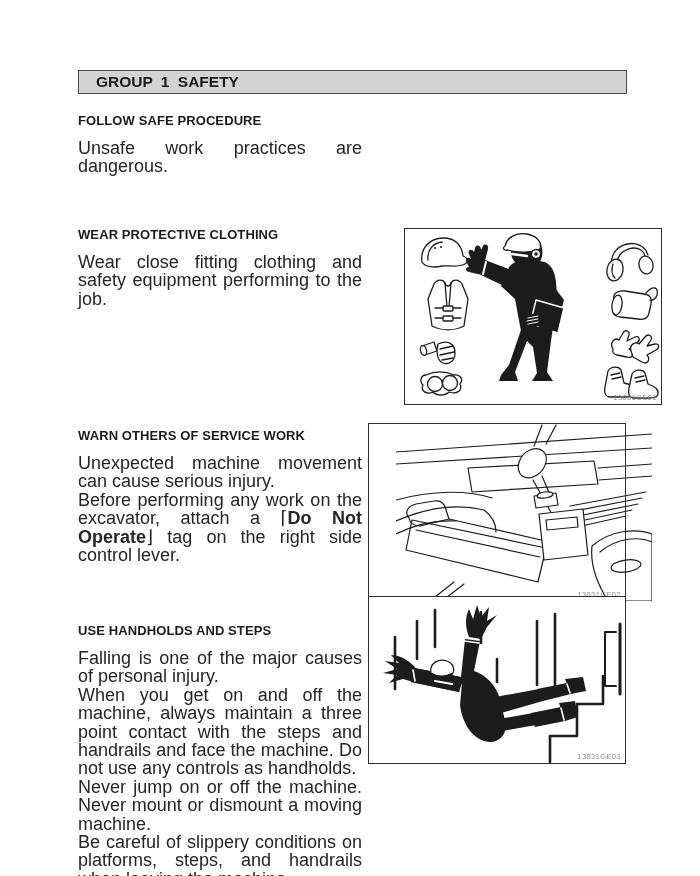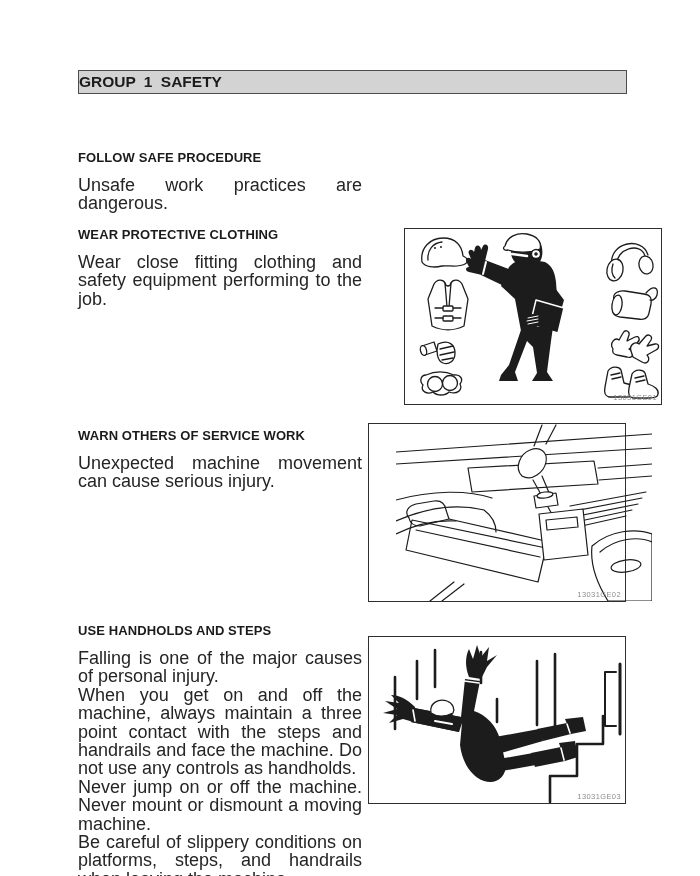--- a/index.html
+++ b/index.html
@@ -18,46 +18,46 @@
 
   .section-title{
     position:absolute;top:42px;right:73px;
     font-size:21px;font-weight:bold;letter-spacing:-0.2px;word-spacing:6px;color:#1b1b1b;
     white-space:nowrap;
     margin-top:32px;
   }
   .group-bar{
     position:absolute;left:78px;top:70px;width:549px;height:24px;
     background:var(--group_bar_bg);border:1px solid var(--group_bar_border);
-    font-size:15.5px;font-weight:bold;line-height:22px;padding-left:0;
+    font-size:15.5px;font-weight:bold;line-height:22px;padding-left:17px;
     word-spacing:4px;color:#1b1b1b;
   }
 
   .sec{position:absolute;left:78px;width:284px;}
   .sec h3{font-size:13px;font-weight:bold;color:#1b1b1b;letter-spacing:0.1px;margin-bottom:11px;white-space:nowrap;}
   .sec p{font-size:18px;line-height:18.4px;text-align:justify;color:var(--text);}
   .sec p b{font-weight:bold;}
 
   .figbox{
     position:absolute;left:368px;width:258px;
     border:1px solid var(--figure_border);background:#fff;
   }
   .figbox svg{display:block;}
   .fig-label{
     position:absolute;right:4px;bottom:2px;
     font-size:7.5px;letter-spacing:0.4px;color:var(--figure_label);
   }
 
-  .s1{top:113px;margin-top:37px;}
+  .s1{top:113px;}
   .s2{top:227px;}
   .s3{top:428px;}
   .s4{top:623px;}
   .f1{top:228px;height:177px;margin-left:36px;}
   .f2{top:423px;height:179px;padding-left:27px;}
-  .f3{top:636px;height:168px;}
+  .f3{top:596px;height:168px;}
 </style>
 </head>
 <body>
 
 <div class="page">
 
   <div class="section-title">SECTION 1 GENERAL</div>
   <div class="group-bar">GROUP 1 SAFETY</div>
 
   <section class="sec s1">
@@ -136,20 +136,21 @@
           <path fill="#1c1c1c" stroke="none" d="M117,98 L104,136 L96,146 L94,152 L113,152 L110,143 L122,112 L128,118 L132,144 L127,152 L148,152 L142,143 L146,112 L148,98 Z"></path>
         </g>
       </g>
     </svg>
     <figcaption class="fig-label">13031GE01</figcaption>
   </figure>
 
   <section class="sec s3">
     <h3>WARN OTHERS OF SERVICE WORK</h3>
     <p>Unexpected machine movement can cause serious injury.</p>
+    <p><span>Before performing any work on the excavator, attach a ⌈</span><b>Do Not Operate</b><span>⌋ tag on the right side control lever.</span></p>
   </section>
 
   <figure class="figbox f2">
     <svg width="256" height="177" viewBox="0 0 256 177">
       <g fill="none" stroke="#1c1c1c" stroke-width="1.2" stroke-linejoin="round" stroke-linecap="round">
         <g>
           <path d="M0,28 L256,10 M0,40 L256,24"></path>
           <path d="M146,1 L138,22 M160,1 L150,20"></path>
           <path d="M72,44 L198,37 L202,60 L76,68 Z"></path>
           <path d="M202,44 L256,40 M203,56 L256,52"></path>

